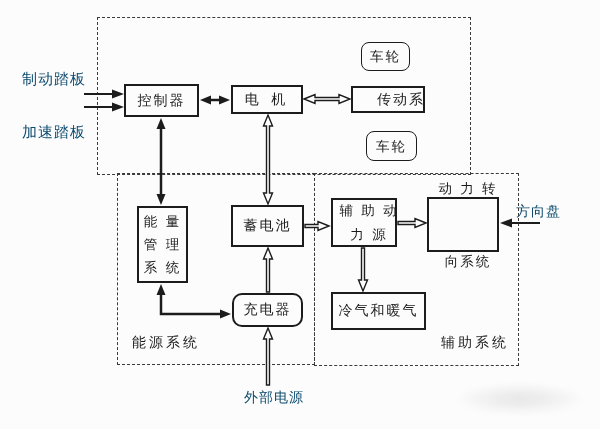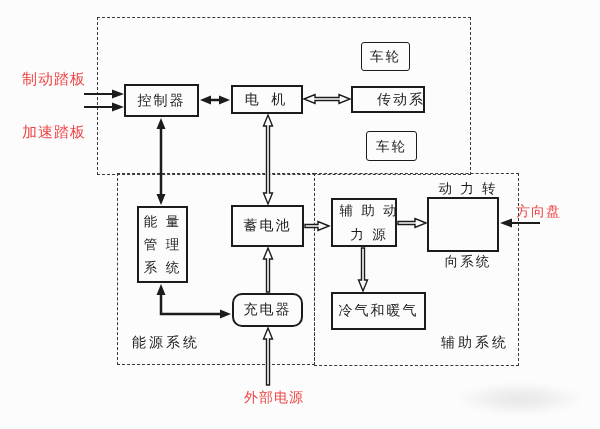--- a/index.html
+++ b/index.html
@@ -9,26 +9,26 @@
     font-family:"DejaVu Sans",sans-serif;
     color:#1c1c1c;
   }
   .group{position:absolute;border:1.6px dashed #3a3a3a;background:transparent;}
   .box{
     position:absolute;border:2px solid #1c1c1c;background:#fcfcfc;
     display:flex;align-items:center;justify-content:center;
     font-size:14px;letter-spacing:2px;line-height:1.25;
     box-sizing:border-box;white-space:nowrap;
   }
-  .box.rounded{border-radius:3px;border-width:1.8px;justify-content:center;}
+  .box.rounded{border-radius:8px;border-width:1.8px;justify-content:center;}
   .box.multiline{flex-direction:column;align-items:center;justify-content:center;}
   .box.multiline.centered{align-items:center;}
   .lbl{
     position:absolute;font-size:15px;letter-spacing:1px;
-    white-space:nowrap;color:#ef4444;
+    white-space:nowrap;color:#0c4a6e;
   }
   .grouplbl{position:absolute;font-size:14px;letter-spacing:3px;white-space:nowrap;}
   svg#wires{position:absolute;left:0;top:0;width:600px;height:429px;}
   .solid-shaft{stroke:#1c1c1c;fill:none;}
   .solid-head{fill:#1c1c1c;stroke:none;}
   .hollow{fill:#fcfcfc;stroke:#1c1c1c;stroke-width:1.4;stroke-linejoin:miter;}
   #smudge{
     position:absolute;left:455px;top:382px;width:130px;height:34px;
     background:radial-gradient(ellipse at center,rgba(190,190,190,.35),rgba(190,190,190,0) 70%);
     filter:blur(2px);pointer-events:none;

